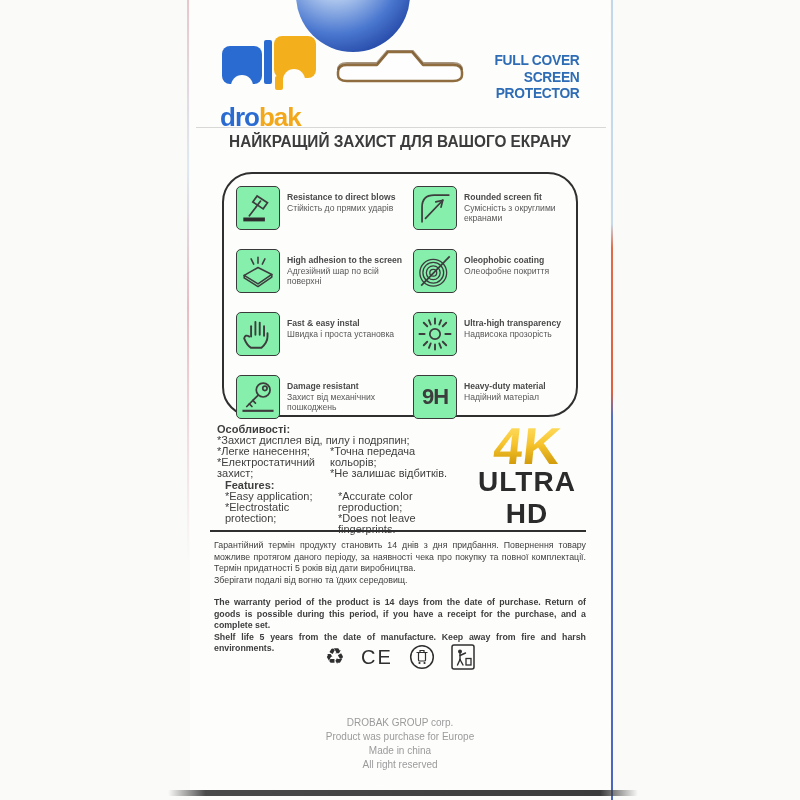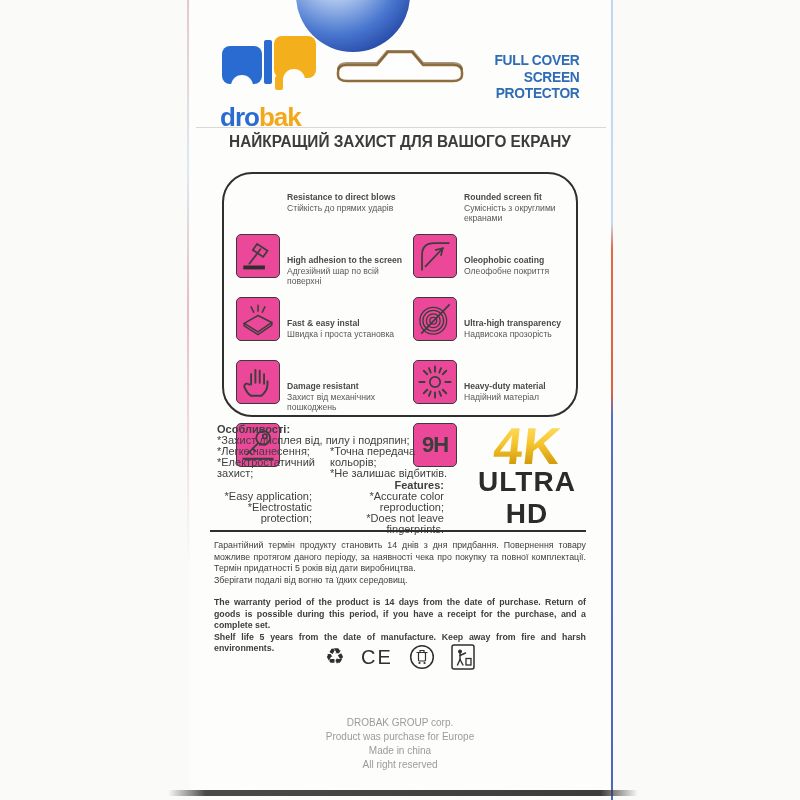--- a/index.html
+++ b/index.html
@@ -19,28 +19,28 @@
   .tagline{position:absolute;right:220px;top:52px;text-align:right;color:#2e6cb5;font-weight:bold;
     font-size:15px;line-height:16.5px;letter-spacing:-0.3px;transform:scaleX(0.92);transform-origin:right top;}
   .top-rule{position:absolute;left:196px;top:127px;width:410px;height:1px;background:#d8d8d6;}
   .headline{position:absolute;left:190px;top:133px;width:420px;text-align:center;font-size:16px;
     font-weight:bold;color:#3c3c3c;transform:scaleX(0.96);transform-origin:center;}
   .features-panel{position:absolute;left:222px;top:172px;width:356px;height:245px;border:2px solid #2f2f2f;
     border-radius:30px;box-sizing:border-box;padding:12px 8px 8px 12px;
     display:grid;grid-template-columns:1fr 1fr;grid-auto-rows:55px;column-gap:8px;row-gap:2px;gap:8px;}
   .feat{display:flex;align-items:flex-start;gap:7px;}
   .icon-box{width:44px;height:44px;border:1.6px solid #3a3a3a;border-radius:5px;box-sizing:border-box;
-    display:flex;align-items:center;justify-content:center;flex:0 0 44px;background:#ec4899;margin-top:48px;}
+    display:flex;align-items:center;justify-content:center;flex:0 0 44px;background:#86efac;}
   .feat-text{padding-top:6px;width:118px;}
   .feat-en{font-size:8.6px;font-weight:bold;color:#4a4a4a;line-height:10px;}
   .feat-uk{font-size:8.6px;color:#585858;line-height:9.8px;margin-top:2px;}
   .nine-h{font-size:22px;font-weight:bold;color:#3d3d3d;letter-spacing:-1px;}
   .blk{position:absolute;font-size:11px;color:#3f3f3f;line-height:11px;}
   .blk-uk{left:217px;top:424px;width:245px;}
-  .blk-en{left:199px;top:480px;width:245px;text-align:right;}
+  .blk-en{left:225px;top:480px;width:245px;}
   .blk-title{font-weight:bold;}
   .cols{display:grid;grid-template-columns:113px auto;}
   .badge-4k{position:absolute;left:458px;top:422px;width:138px;text-align:center;}
   .badge-4k .big{font-size:52px;font-weight:bold;line-height:48px;transform:skewX(-6deg);display:inline-block;
     background:linear-gradient(180deg,#ffe06a 0%,#f7c52e 45%,#c78f00 100%);
     -webkit-background-clip:text;background-clip:text;color:transparent;}
   .badge-4k .small{font-size:28px;font-weight:bold;color:#2b2b2b;letter-spacing:1px;margin-top:-4px;}
   .divider{position:absolute;left:210px;top:530px;width:376px;height:2px;background:#2f2f2f;}
   .warranty{position:absolute;left:214px;width:372px;font-size:8.8px;line-height:11.6px;color:#3e3e3e;text-align:justify;}
   .w-uk{top:540px;} .w-en{top:597px;font-weight:bold;}

